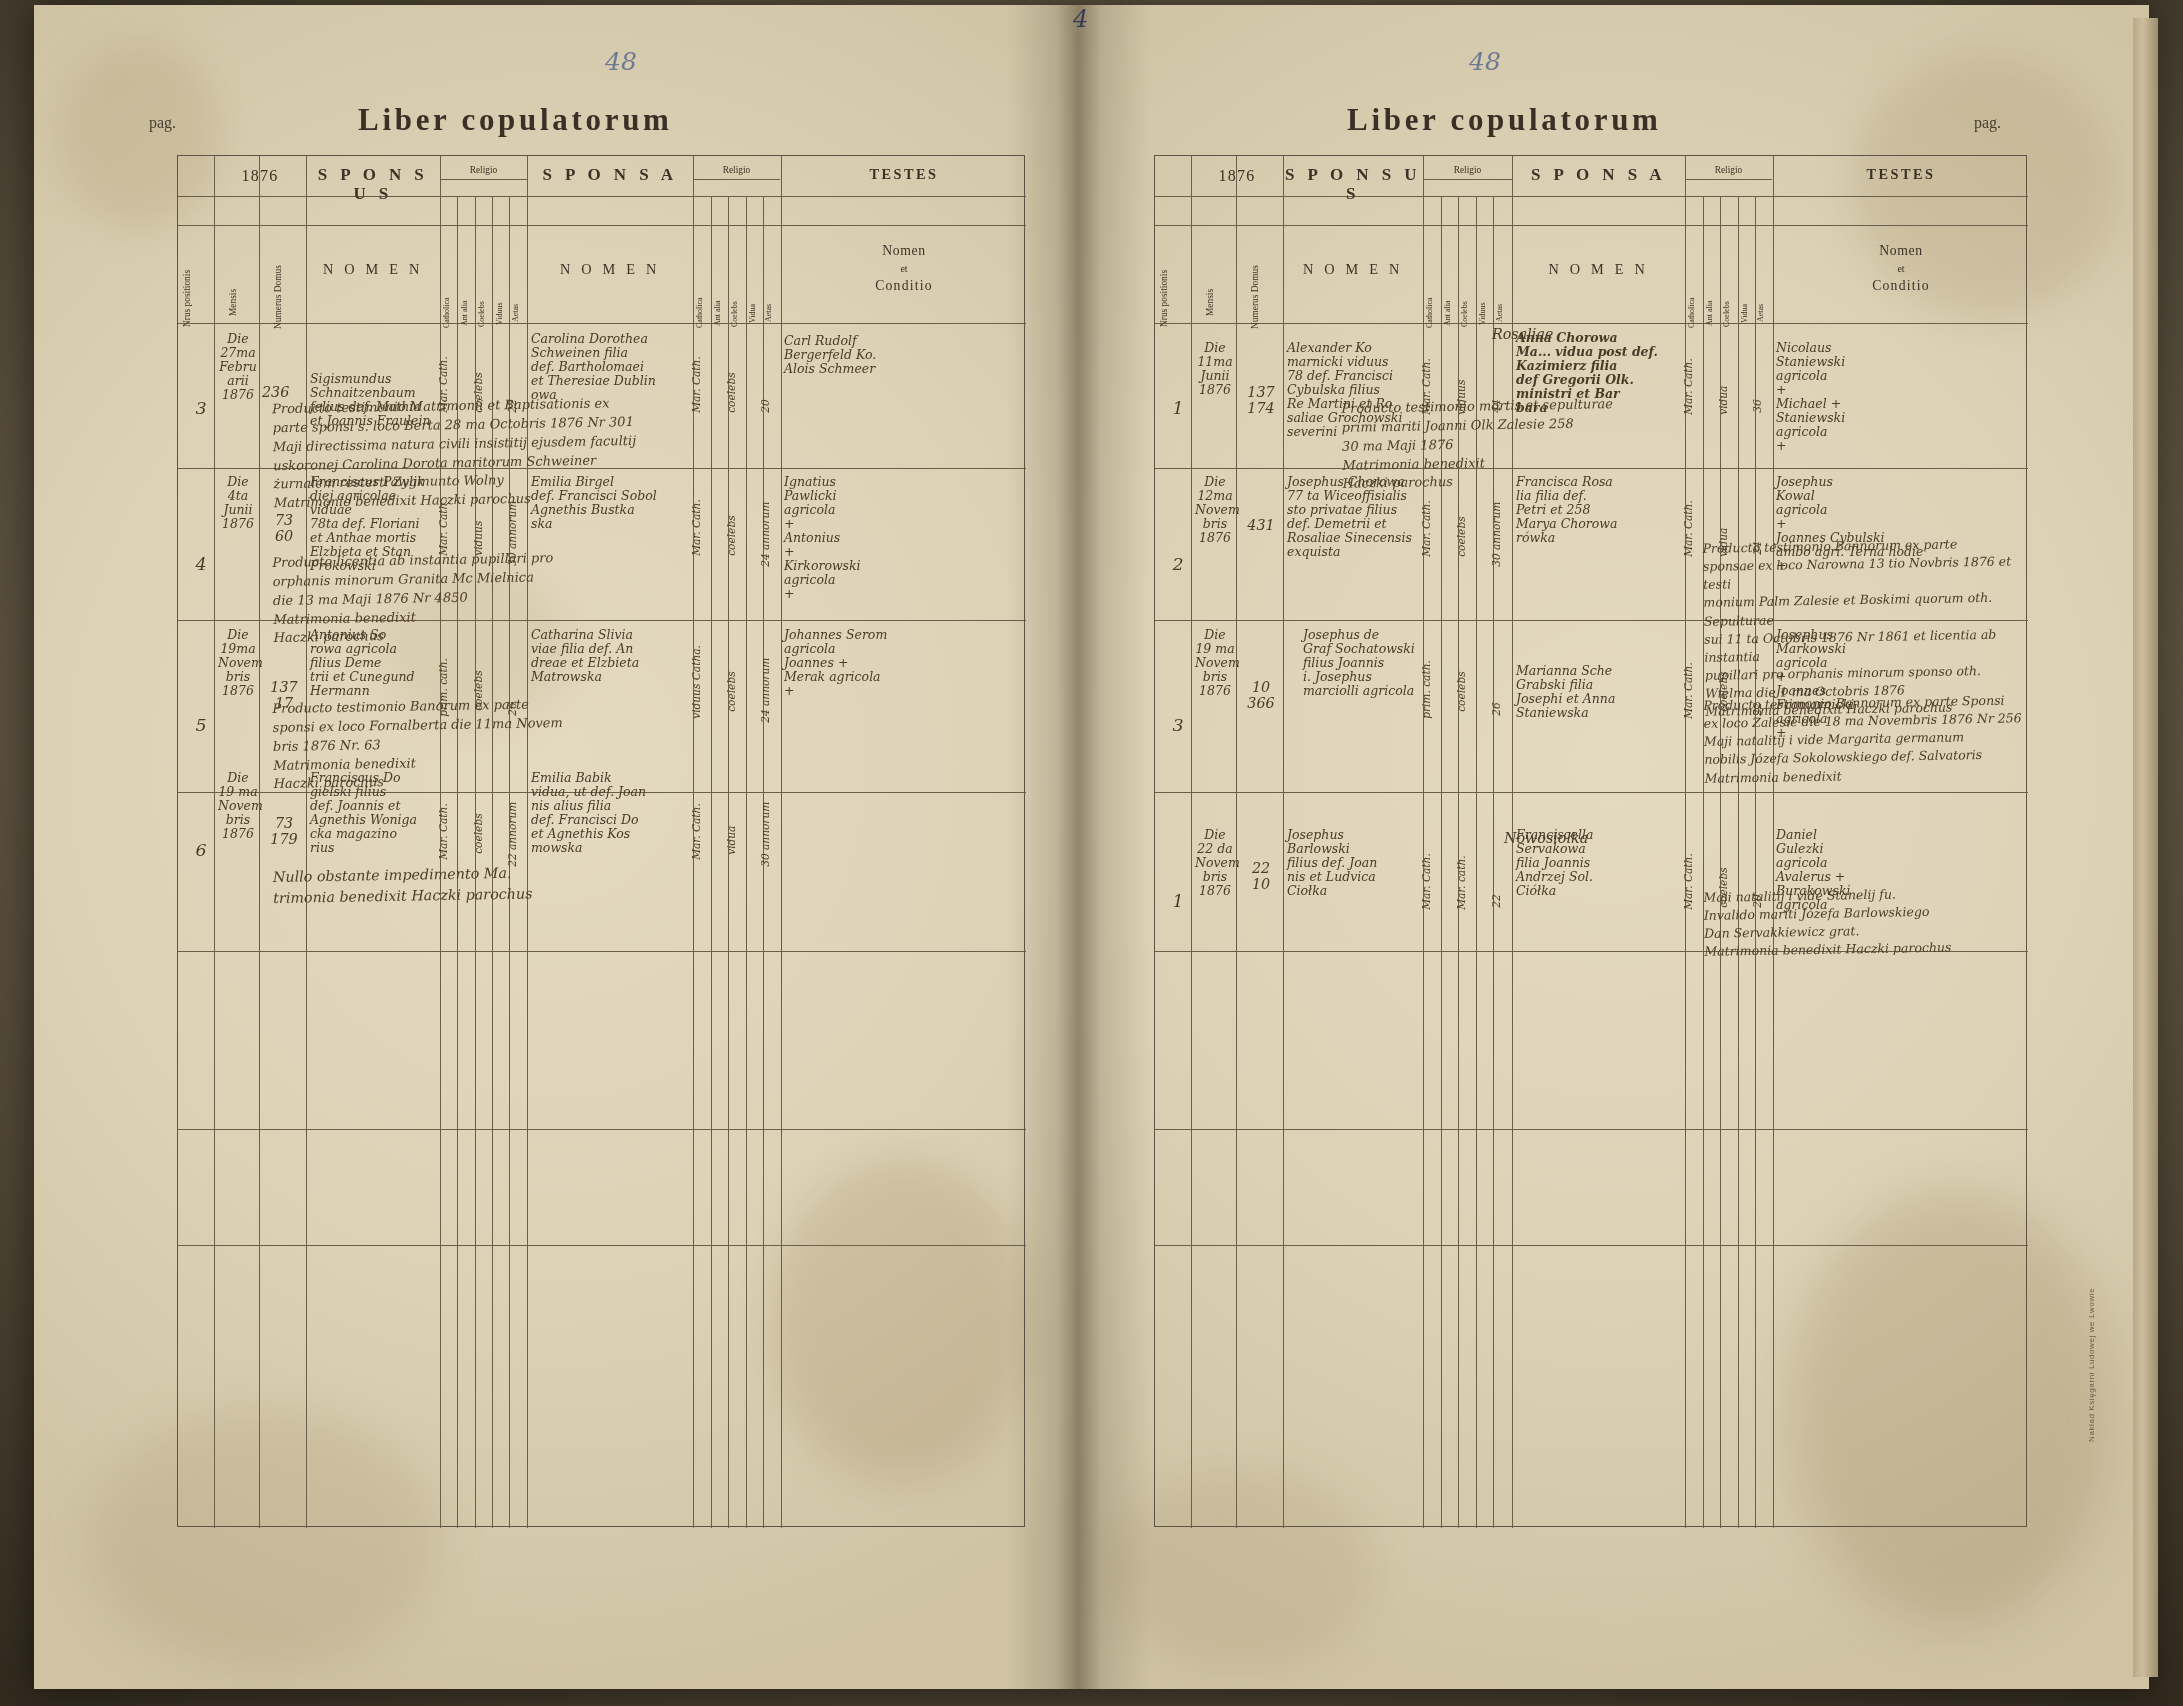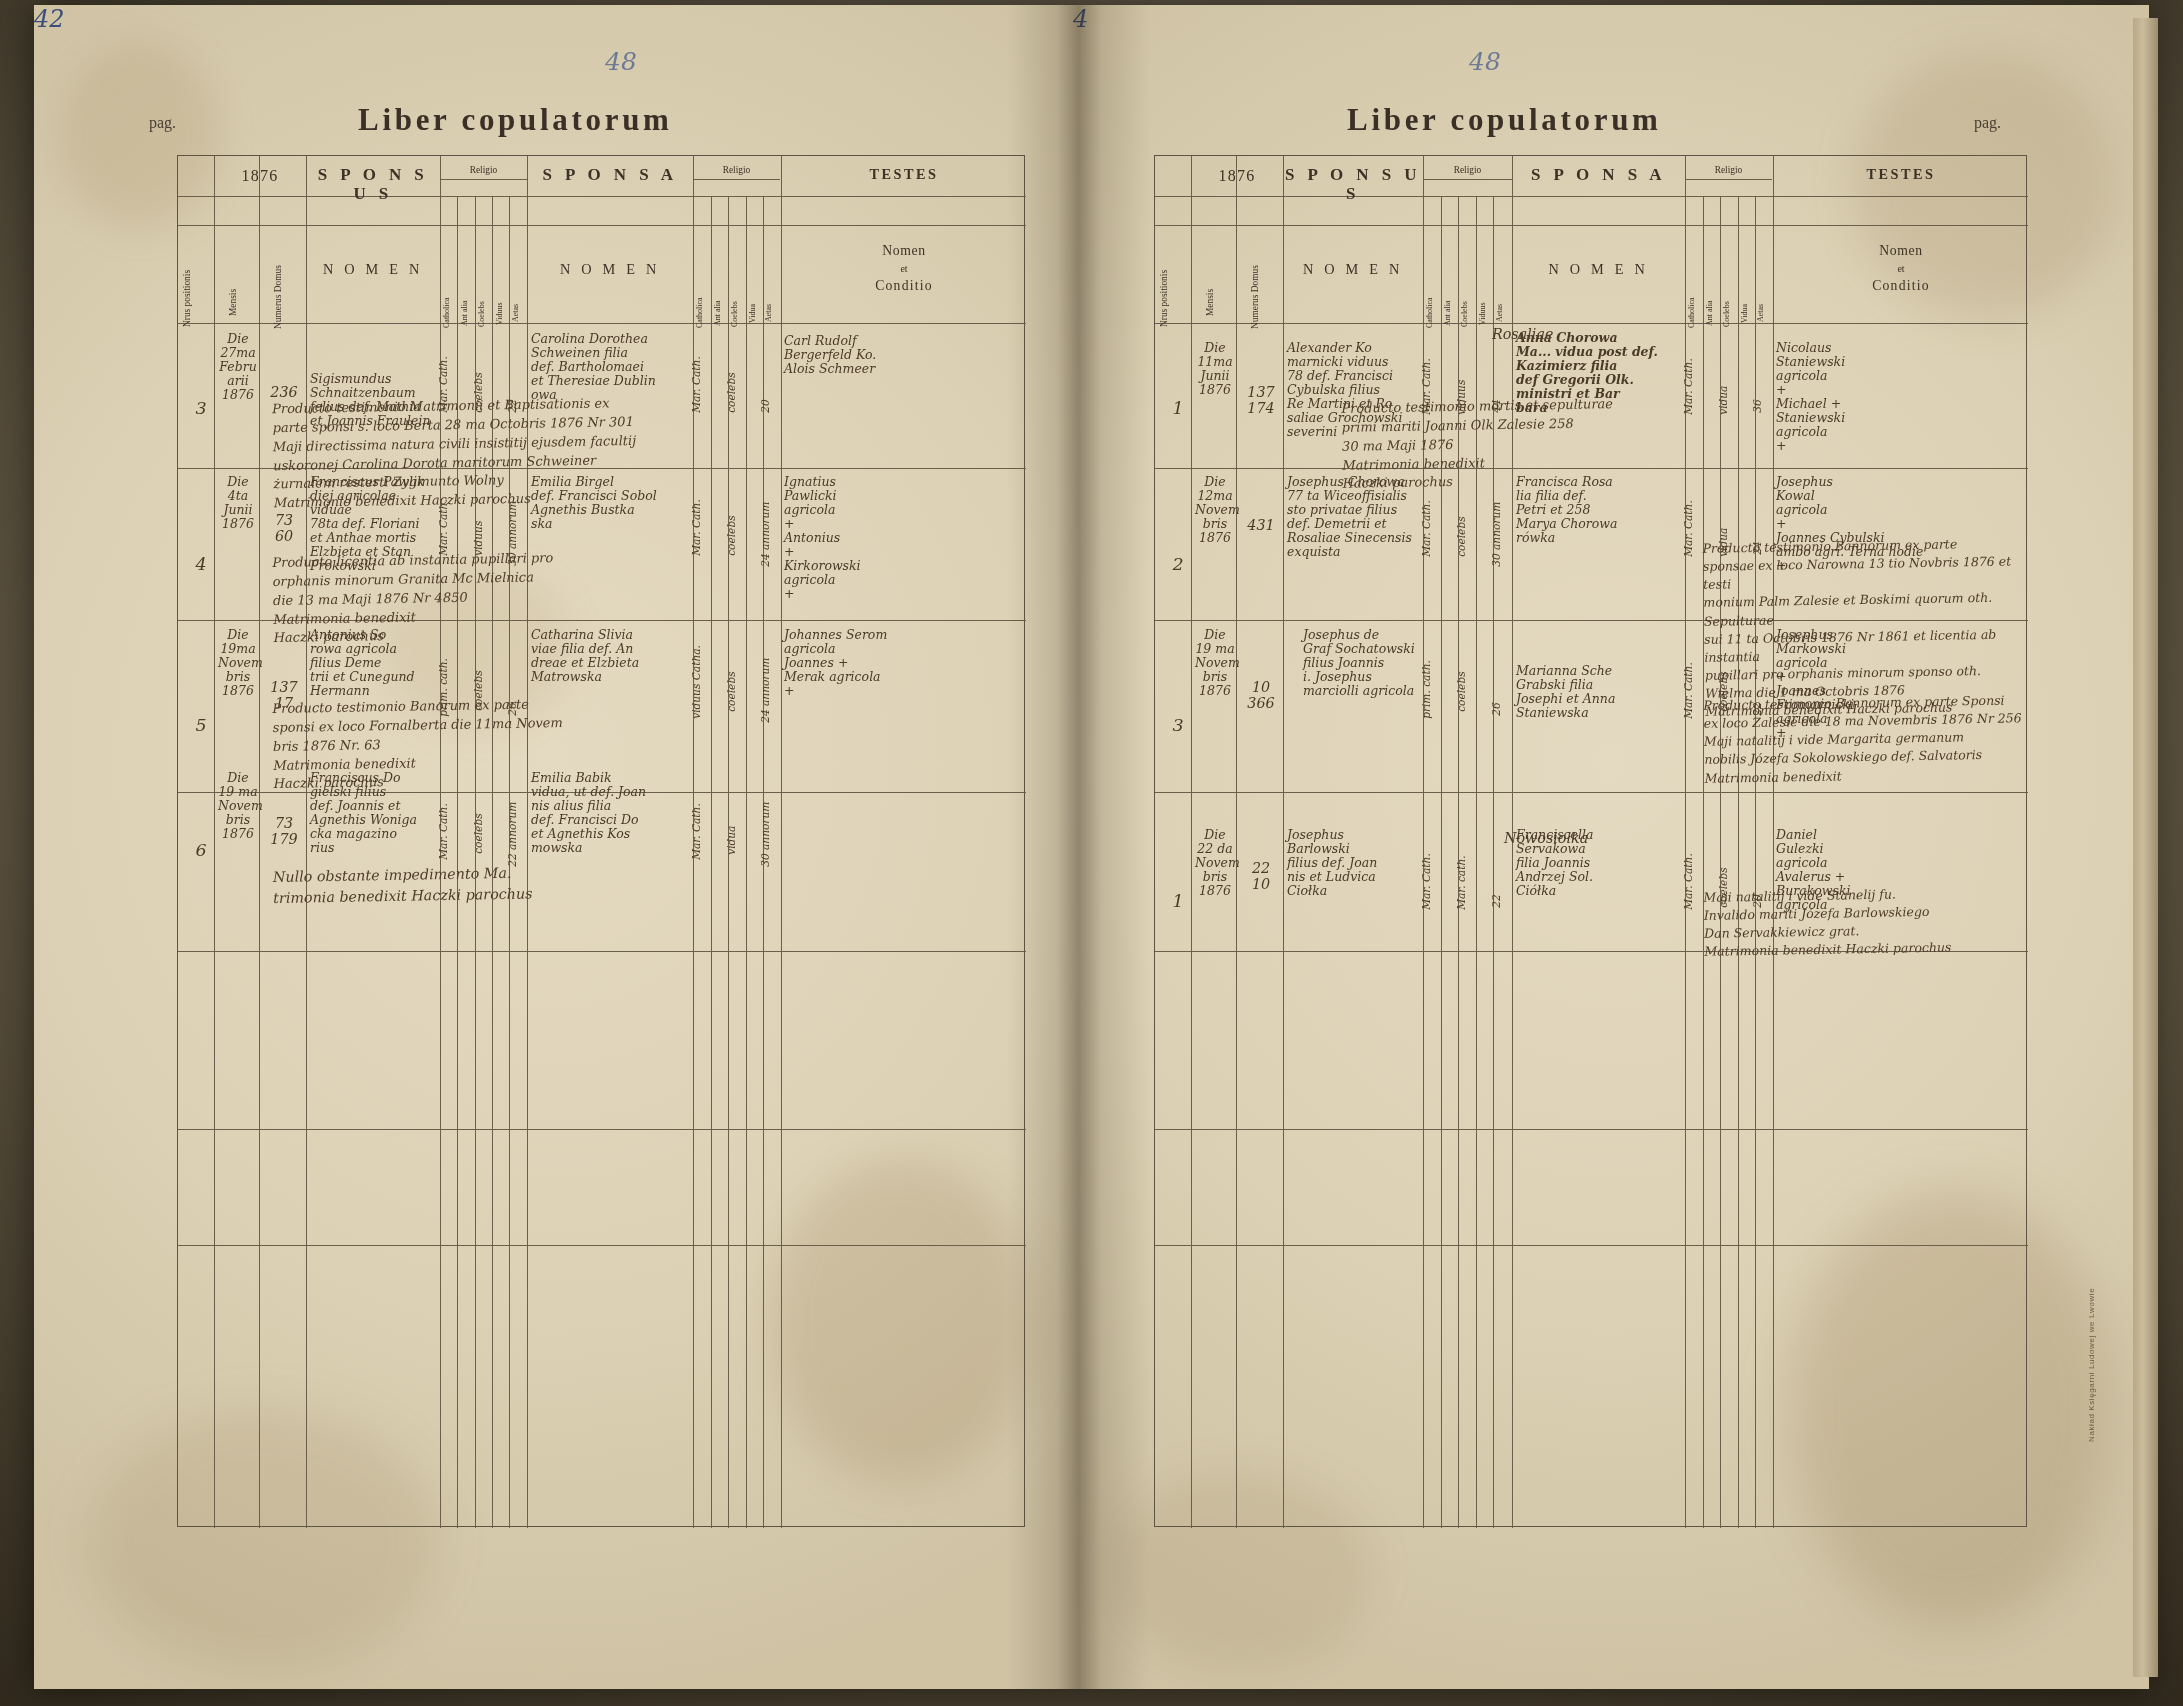--- a/index.html
+++ b/index.html
@@ -222,21 +222,20 @@
     <div class="leaf left">
 
       <div class="stain" style="left:25px;  top:37px;   width:162px; height:187px; background:rgba(160,130,80,0.13); filter:blur(17.5px);"></div>
       <div class="stain" style="left:736px;top:1154px; width:262px; height:324px; background:rgba(150,120,70,0.16); filter:blur(21px);"></div>
       <div class="stain" style="left:56px;  top:1404px; width:349px; height:262px; background:rgba(150,120,70,0.12); filter:blur(24px);"></div>
       <div class="stain" style="left:349px; top:561px;  width:187px; height:162px; background:rgba(165,135,85,0.10); filter:blur(18.7px);"></div>
 
       <div class="folio-hand" style="left:571px; top:42px;">48</div>
 
       <div class="pagnum" style="left:115px; top:109px;">pag.</div>
-      <div class="pagnum-hand" style="left:159px; top:97px;">42</div>
 
       <div class="title" style="left:324px; top:97px;">Liber copulatorum</div>
 
       <div class="tbl" style="left:143px; top:150px; width:848px; height:1372px;">
 
         <div class="hline" style="left:0; top:40px;  width:848px;"></div>
         <div class="hline" style="left:0; top:69px; width:848px;"></div>
         <div class="hline" style="left:0; top:167px; width:848px;"></div>
         <div class="hline" style="left:0; top:312px; width:848px;"></div>
         <div class="hline" style="left:0; top:464px; width:848px;"></div>
@@ -294,21 +293,21 @@
         <div class="vlabel sm" style="left:561px; top:162px;">Coelebs</div>
         <div class="vlabel sm" style="left:579px; top:158px;">Vidua</div>
         <div class="vlabel sm" style="left:595px; top:157px;">Aetas</div>
 
         <div class="hand lg" style="left:8.7px;  top:243px; width:29px; text-align:center;">3</div>
         <div class="hand sm" style="left:40px;  top:176px; width:40px; text-align:center;">Die
 27ma
 Febru
 arii
 1876</div>
-        <div class="hand md" style="left:84px; top:228px; width:44px; text-align:center;">236</div>
+        <div class="hand md" style="left:84px; top:228px; width:44px; text-align:left;">236</div>
         <div class="hand sm" style="left:132px; top:176px; width:129px;margin-top:40px;">Sigismundus
 Schnaitzenbaum
 felius def. Mathia
 et Joannis Fraulein</div>
         <div class="hand sm" style="left:353px; top:176px; width:160px;">Carolina Dorothea
 Schweinen filia
 def. Bartholomaei
 et Theresiae Dublin
 owa</div>
         <div class="hand sm" style="left:606px; top:178px; width:156px;">Carl Rudolf

